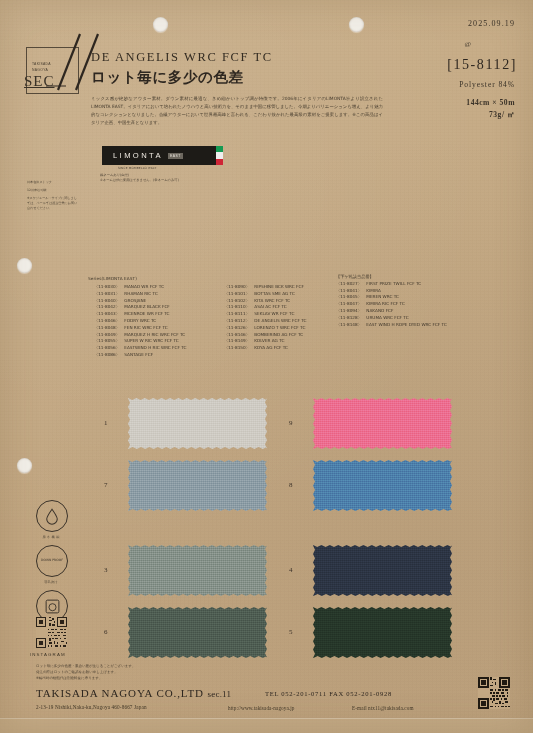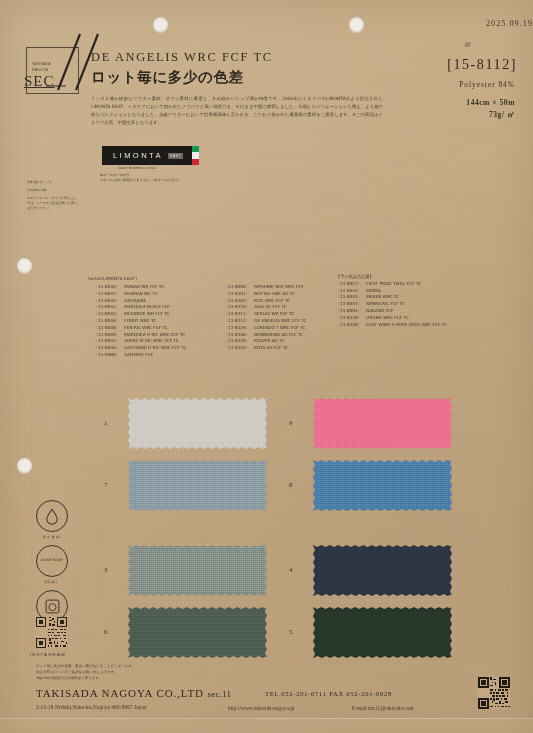--- a/index.html
+++ b/index.html
@@ -37,28 +37,28 @@
   .logo-box .ln1{top:14px;} .logo-box .ln2{top:20px;}
   .sec{position:absolute;left:24px;top:73px;font-size:15px;letter-spacing:1px;color:#3a3228;text-decoration:underline;}
   .eleven{position:absolute;left:46px;top:30px;width:60px;height:62px;}
 
   .title-en{position:absolute;left:91px;top:50px;font-size:12.5px;letter-spacing:1.6px;color:#342c22;}
   .title-jp{position:absolute;left:91px;top:68px;font-size:14.5px;font-weight:bold;letter-spacing:.6px;
     color:#2e2720;font-family:"DejaVu Sans",sans-serif;}
   .desc{position:absolute;left:91px;top:95px;width:292px;font-size:4.4px;line-height:1.82;
     color:#463c2e;font-family:"DejaVu Sans",sans-serif;text-align:justify;}
 
-  .date{position:absolute;right:0;top:19px;font-size:8px;letter-spacing:1.1px;color:#3a3228;}
+  .date{position:absolute;right:18px;top:19px;font-size:8px;letter-spacing:1.1px;color:#3a3228;}
   .atmark{position:absolute;right:62px;top:40px;font-size:7px;color:#4a4033;}
   .code{position:absolute;right:16px;top:57px;font-size:14px;letter-spacing:1.6px;color:#2e2720;}
   .comp{position:absolute;right:18px;top:80px;font-size:7.6px;letter-spacing:.9px;color:#3a3228;}
   .spec{position:absolute;right:18px;top:97px;font-size:7.6px;letter-spacing:.5px;color:#3a3228;text-align:right;line-height:1.55;}
 
   
-  .limonta{position:absolute;left:102px;top:146px;width:97px;height:19px;background:#1d1b17;
+  .limonta{position:absolute;left:102px;top:146px;width:121px;height:19px;background:#1d1b17;
     display:flex;align-items:center;}
   .limonta .nm{color:#efeae2;font-size:7.6px;letter-spacing:2.4px;margin-left:11px;
     font-family:"Liberation Sans",sans-serif;}
   .limonta .tag{margin-left:5px;background:#6d685f;color:#e8e3da;font-size:3.4px;
     padding:1px 2px;letter-spacing:.5px;font-family:"Liberation Sans",sans-serif;}
   .limonta .flag{position:absolute;right:0;top:0;bottom:0;width:7px;display:flex;flex-direction:column;}
   .limonta .flag i{flex:1;}
   .limonta .f1{background:#159a52;} .limonta .f2{background:#efefef;} .limonta .f3{background:#cf2536;}
   .lim-sub{position:absolute;left:118px;top:166px;font-size:2.9px;color:#4d4235;letter-spacing:.2px;
     font-family:"DejaVu Sans",sans-serif;}

